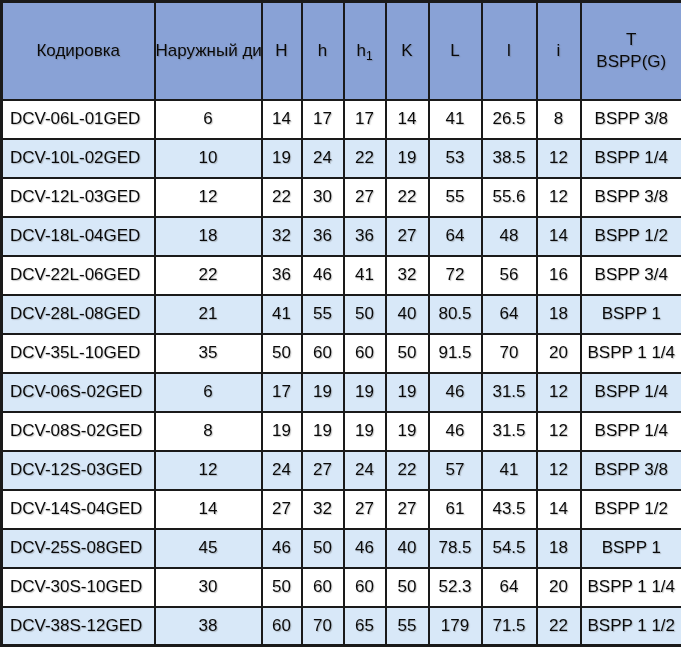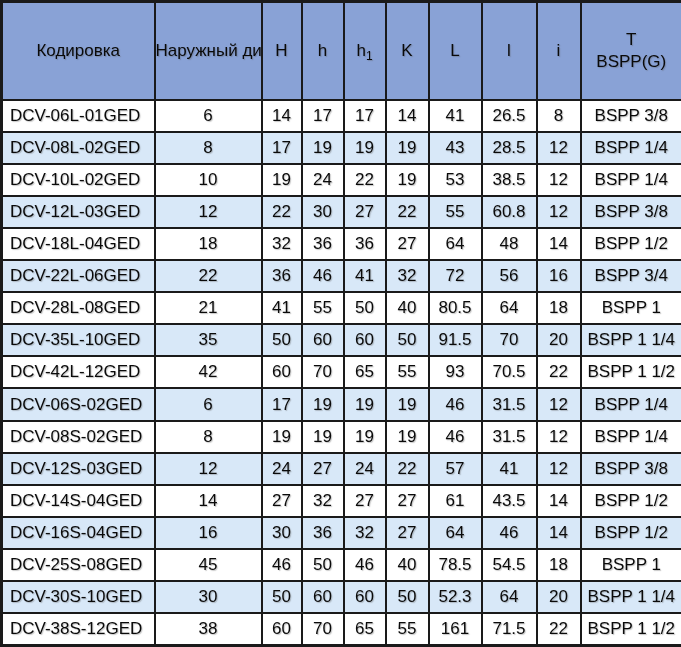--- a/index.html
+++ b/index.html
@@ -101,52 +101,40 @@
           <td>14</td>
           <td>17</td>
           <td>17</td>
           <td>14</td>
           <td>41</td>
           <td>26.5</td>
           <td>8</td>
           <td>BSPP 3/8</td>
         </tr>
         <tr>
-          <td class="code-cell">DCV-08L-02GED</td>
-          <td>8</td>
-          <td>17</td>
-          <td>19</td>
-          <td>19</td>
-          <td>19</td>
-          <td>43</td>
-          <td>28.5</td>
-          <td>12</td>
-          <td>BSPP 1/4</td>
-        </tr>
-        <tr>
           <td class="code-cell">DCV-10L-02GED</td>
           <td>10</td>
           <td>19</td>
           <td>24</td>
           <td>22</td>
           <td>19</td>
           <td>53</td>
           <td>38.5</td>
           <td>12</td>
           <td>BSPP 1/4</td>
         </tr>
         <tr>
           <td class="code-cell">DCV-12L-03GED</td>
           <td>12</td>
           <td>22</td>
           <td>30</td>
           <td>27</td>
           <td>22</td>
           <td>55</td>
-          <td>60.8</td>
+          <td>55.6</td>
           <td>12</td>
           <td>BSPP 3/8</td>
         </tr>
         <tr>
           <td class="code-cell">DCV-18L-04GED</td>
           <td>18</td>
           <td>32</td>
           <td>36</td>
           <td>36</td>
           <td>27</td>
@@ -185,32 +173,20 @@
           <td>50</td>
           <td>60</td>
           <td>60</td>
           <td>50</td>
           <td>91.5</td>
           <td>70</td>
           <td>20</td>
           <td>BSPP 1 1/4</td>
         </tr>
         <tr>
-          <td class="code-cell">DCV-42L-12GED</td>
-          <td>42</td>
-          <td>60</td>
-          <td>70</td>
-          <td>65</td>
-          <td>55</td>
-          <td>93</td>
-          <td>70.5</td>
-          <td>22</td>
-          <td>BSPP 1 1/2</td>
-        </tr>
-        <tr>
           <td class="code-cell">DCV-06S-02GED</td>
           <td>6</td>
           <td>17</td>
           <td>19</td>
           <td>19</td>
           <td>19</td>
           <td>46</td>
           <td>31.5</td>
           <td>12</td>
           <td>BSPP 1/4</td>
@@ -241,32 +217,20 @@
         </tr>
         <tr>
           <td class="code-cell">DCV-14S-04GED</td>
           <td>14</td>
           <td>27</td>
           <td>32</td>
           <td>27</td>
           <td>27</td>
           <td>61</td>
           <td>43.5</td>
-          <td>14</td>
-          <td>BSPP 1/2</td>
-        </tr>
-        <tr>
-          <td class="code-cell">DCV-16S-04GED</td>
-          <td>16</td>
-          <td>30</td>
-          <td>36</td>
-          <td>32</td>
-          <td>27</td>
-          <td>64</td>
-          <td>46</td>
           <td>14</td>
           <td>BSPP 1/2</td>
         </tr>
         <tr>
           <td class="code-cell">DCV-25S-08GED</td>
           <td>45</td>
           <td>46</td>
           <td>50</td>
           <td>46</td>
           <td>40</td>
@@ -287,20 +251,20 @@
           <td>20</td>
           <td>BSPP 1 1/4</td>
         </tr>
         <tr>
           <td class="code-cell">DCV-38S-12GED</td>
           <td>38</td>
           <td>60</td>
           <td>70</td>
           <td>65</td>
           <td>55</td>
-          <td>161</td>
+          <td>179</td>
           <td>71.5</td>
           <td>22</td>
           <td>BSPP 1 1/2</td>
         </tr>
       </tbody>
   </table>
 </div>
 
 </body></html>

